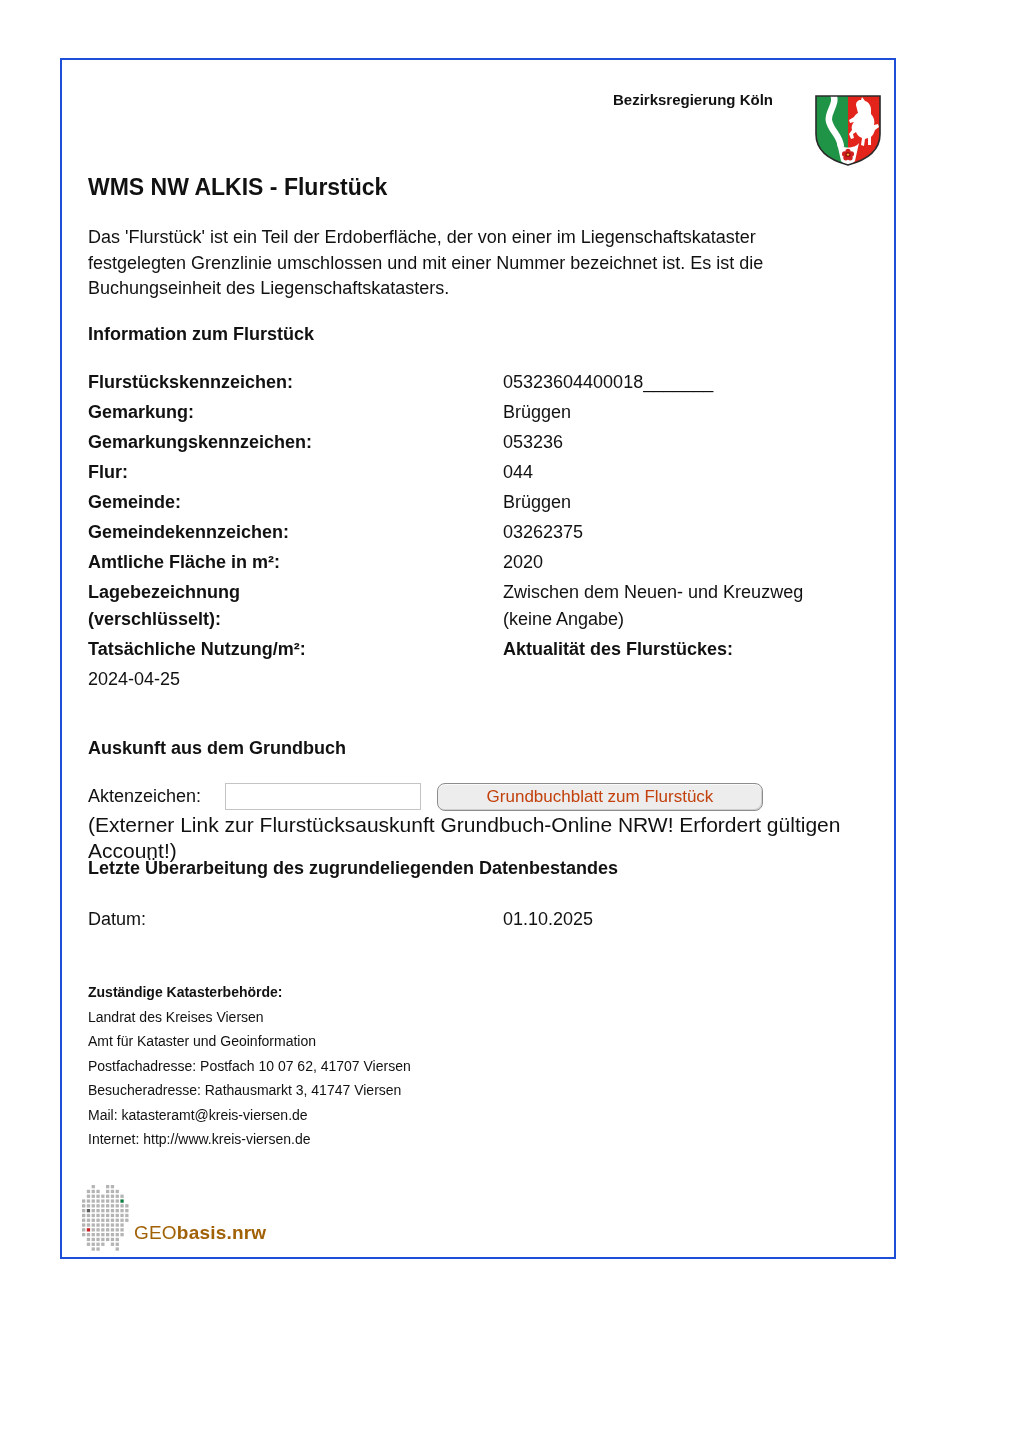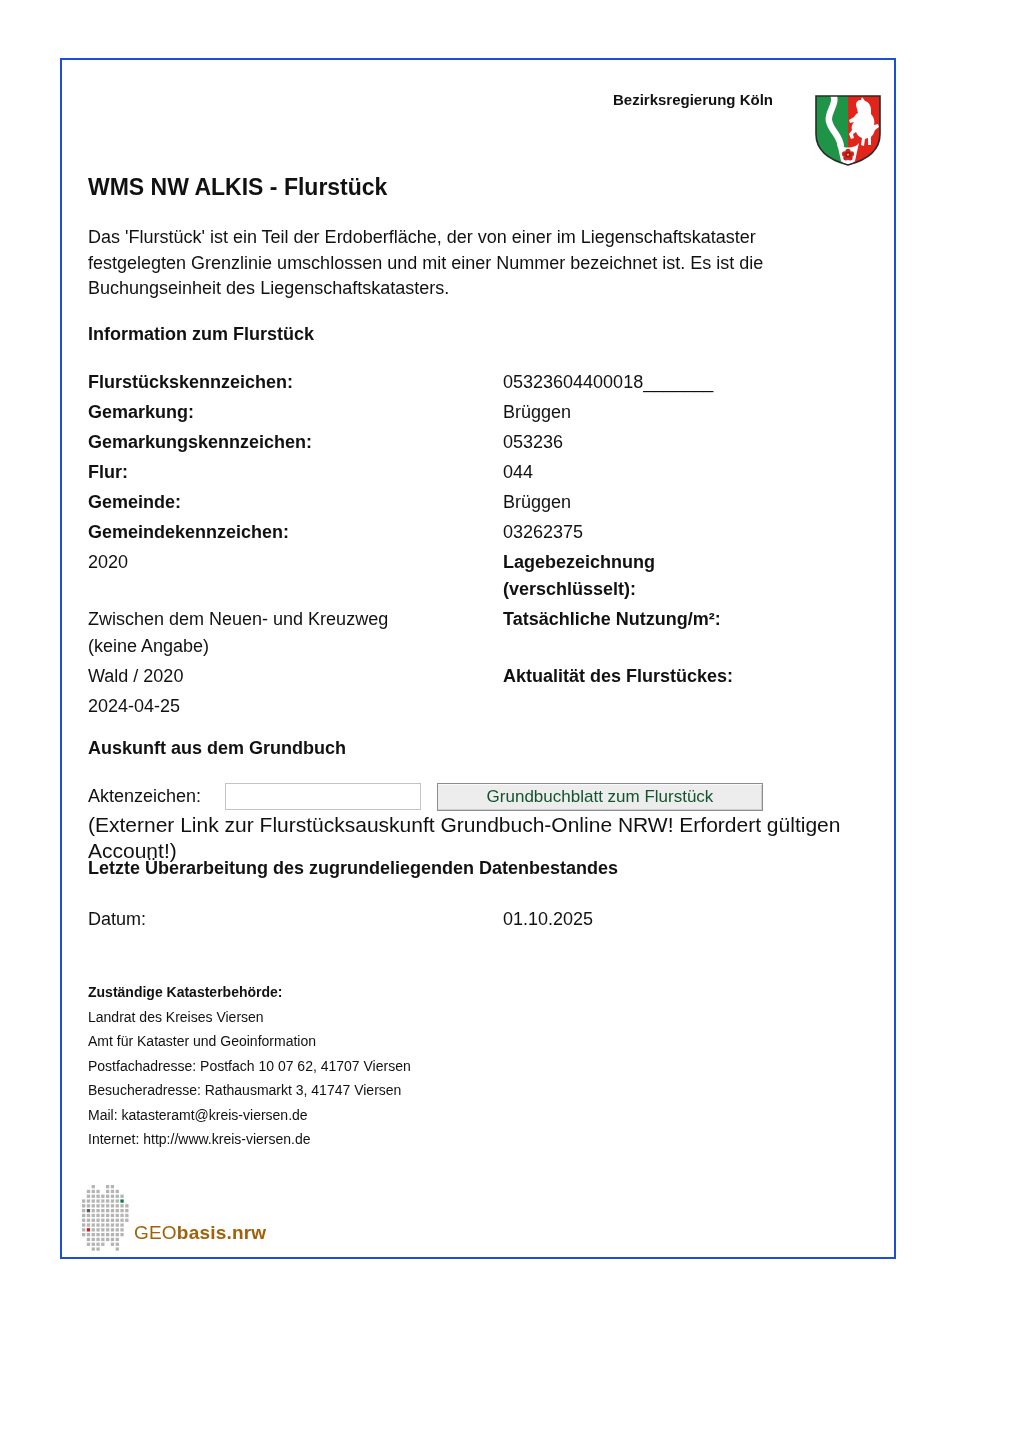--- a/index.html
+++ b/index.html
@@ -16,23 +16,23 @@
   .info-grid{top:309px;left:26px;width:780px;display:grid;
     grid-template-columns:415px 1fr;row-gap:3px;font-size:18px;line-height:27px;}
   .info-grid .lbl{font-weight:bold;white-space:pre-line;}
   .info-grid .val{white-space:pre-line;}
   .grundbuch-h{top:679px;}
   .akten-row{top:723px;left:26px;width:780px;height:30px;font-size:18px;line-height:27px;}
   .akten-input{position:absolute;left:137px;top:0;width:196px;height:27px;
     border:1px solid #c4c4c4;background:#fff;box-sizing:border-box;
     font-family:inherit;font-size:16px;padding:0 5px;}
   .gb-btn{position:absolute;left:349px;top:0;width:326px;height:28px;
-    background:#ededed;border:1px solid #8d8d8d;border-radius:0;
+    background:#ededed;border:1px solid #8d8d8d;border-radius:8px;
     box-shadow:inset 0 1px 0 #fafafa, inset -1px -1px 0 #cfcfcf;
-    font-family:inherit;font-size:17px;color:#14532d;line-height:24px;cursor:pointer;}
+    font-family:inherit;font-size:17px;color:#c2410c;line-height:24px;cursor:pointer;}
   .note{top:752px;left:26px;width:780px;font-size:21px;line-height:1.25;}
   .rev-h{top:799px;}
   .datum-row{top:846px;left:26px;width:780px;font-size:18px;line-height:27px;}
   .datum-val{position:absolute;left:415px;top:0;}
   .authority{top:920px;left:26px;width:780px;font-size:14px;line-height:24.5px;}
   .auth-h{font-weight:bold;}
   .logo{top:1125px;left:20px;display:flex;align-items:flex-start;}
   .logo-text{font-size:19px;line-height:1;margin-left:4px;margin-top:38px;
     color:#a16207;letter-spacing:0.2px;}
   .logo-text .basis{font-weight:bold;}
@@ -86,27 +86,27 @@
     <div class="lbl">Gemarkung:</div>
     <div class="val">Brüggen</div>
     <div class="lbl">Gemarkungskennzeichen:</div>
     <div class="val">053236</div>
     <div class="lbl">Flur:</div>
     <div class="val">044</div>
     <div class="lbl">Gemeinde:</div>
     <div class="val">Brüggen</div>
     <div class="lbl">Gemeindekennzeichen:</div>
     <div class="val">03262375</div>
+    <div class="lbl">Amtliche Fläche in m²:</div>
     <div class="val">2020</div>
     <div class="lbl">Lagebezeichnung
 (verschlüsselt):</div>
     <div class="val">Zwischen dem Neuen- und Kreuzweg
 (keine Angabe)</div>
     <div class="lbl">Tatsächliche Nutzung/m²:</div>
-    <div class="val">Wald / 2020</div>
     <div class="lbl">Aktualität des Flurstückes:</div>
     <div class="val">2024-04-25</div>
   </div>
 
   <h2 class="abs sec grundbuch-h">Auskunft aus dem Grundbuch</h2>
 
   <div class="abs akten-row">
     <span>Aktenzeichen:</span>
     <input class="akten-input" type="text" value="" style="">
     <button class="gb-btn">Grundbuchblatt zum Flurstück</button>

